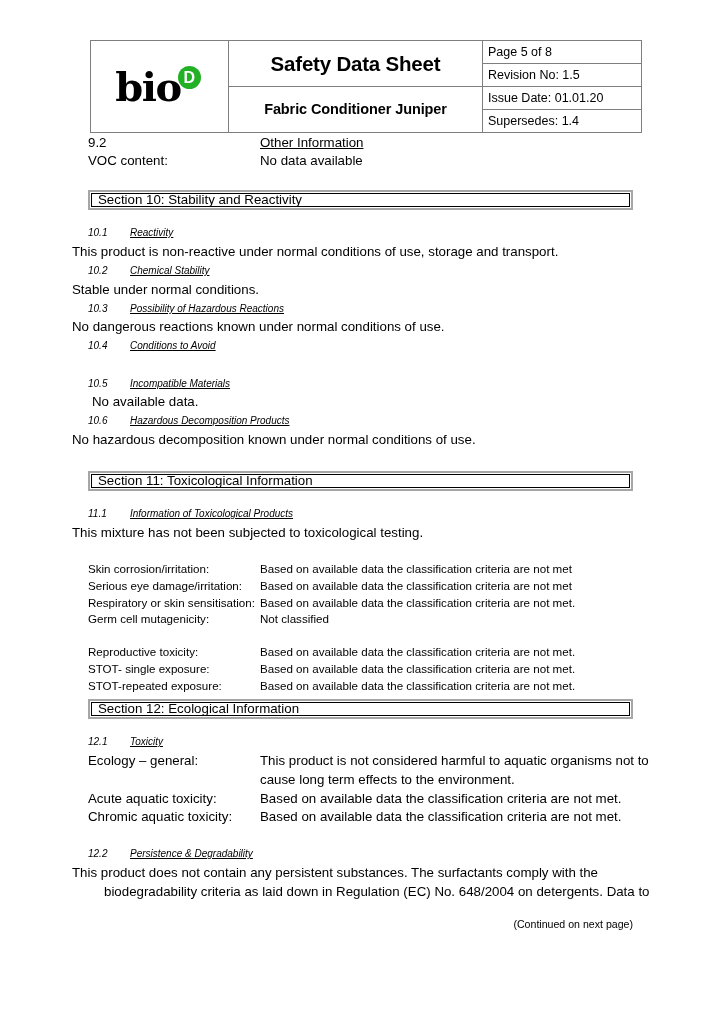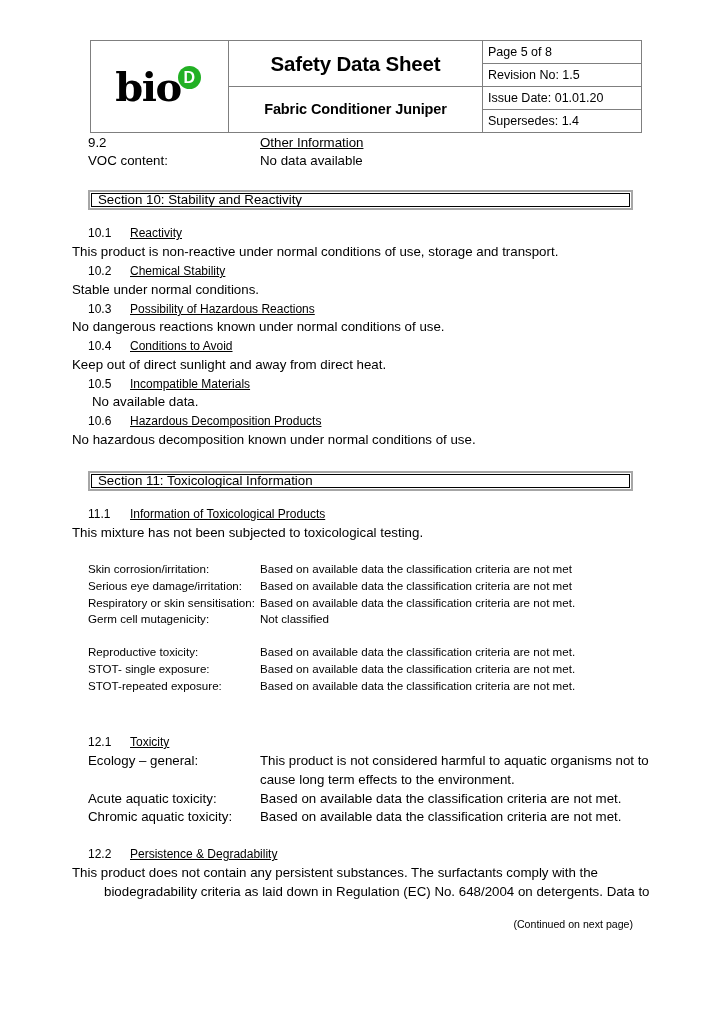--- a/index.html
+++ b/index.html
@@ -135,21 +135,21 @@
     position: absolute;
     left: 6px;
     top: 50%;
     transform: translateY(-50%);
     font-size: 13.3px;
     line-height: 14px;
     white-space: nowrap;
   }
 
   
-  .sub-row { position: absolute; left: 88px; font-size: 12px; line-height: 18.6px; white-space: nowrap; }
+  .sub-row { position: absolute; left: 88px; font-size: 10px; line-height: 18.6px; white-space: nowrap; font-style: italic; }
   .sub-num { display: inline-block; width: 42px; }
 
   
   .para { position: absolute; left: 72px; font-size: 13.3px; line-height: 18.6px; white-space: nowrap; }
 
   
   .s11-row { position: absolute; left: 88px; font-size: 11.6px; line-height: 16.4px; white-space: nowrap; }
   .s11-row .lbl { display: inline-block; width: 172px; }
 
   
@@ -221,21 +221,20 @@
   <div class="para" style="top:281px;">Stable under normal conditions.</div>
 
   <div class="sub-row" style="top:300px;">
     <span class="sub-num">10.3</span><span class="underline">Possibility of Hazardous Reactions</span>
   </div>
   <div class="para" style="top:318px;">No dangerous reactions known under normal conditions of use.</div>
 
   <div class="sub-row" style="top:337px;">
     <span class="sub-num">10.4</span><span class="underline">Conditions to Avoid</span>
   </div>
-  <div class="para" style="top:356px;">Keep out of direct sunlight and away from direct heat.</div>
 
   <div class="sub-row" style="top:375px;">
     <span class="sub-num">10.5</span><span class="underline">Incompatible Materials</span>
   </div>
   <div class="para" style="top:393px;margin-left:20px;">No available data.</div>
 
   <div class="sub-row" style="top:412px;">
     <span class="sub-num">10.6</span><span class="underline">Hazardous Decomposition Products</span>
   </div>
   <div class="para" style="top:431px;">No hazardous decomposition known under normal conditions of use.</div>
@@ -266,20 +265,25 @@
   <div class="s11-row" style="top:644px;">
     <span class="lbl">Reproductive toxicity:</span><span>Based on available data the classification criteria are not met.</span>
   </div>
   <div class="s11-row" style="top:661px;">
     <span class="lbl">STOT- single exposure:</span><span>Based on available data the classification criteria are not met.</span>
   </div>
   <div class="s11-row" style="top:678px;">
     <span class="lbl">STOT-repeated exposure:</span><span>Based on available data the classification criteria are not met.</span>
   </div>
 
+  <div class="sec-bar" style="top:699px;">
+    <div class="sec-bar-inner">
+      <span class="sec-bar-label">Section 12: Ecological Information</span>
+    </div>
+  </div>
 
   <div class="sub-row" style="top:733px;">
     <span class="sub-num">12.1</span><span class="underline">Toxicity</span>
   </div>
 
   <div class="s12-row" style="top:752px;">
     <span class="lbl">Ecology – general:</span><span>This product is not considered harmful to aquatic organisms not to</span>
   </div>
   <div class="body-text col2" style="top:771px;">cause long term effects to the environment.</div>
 

